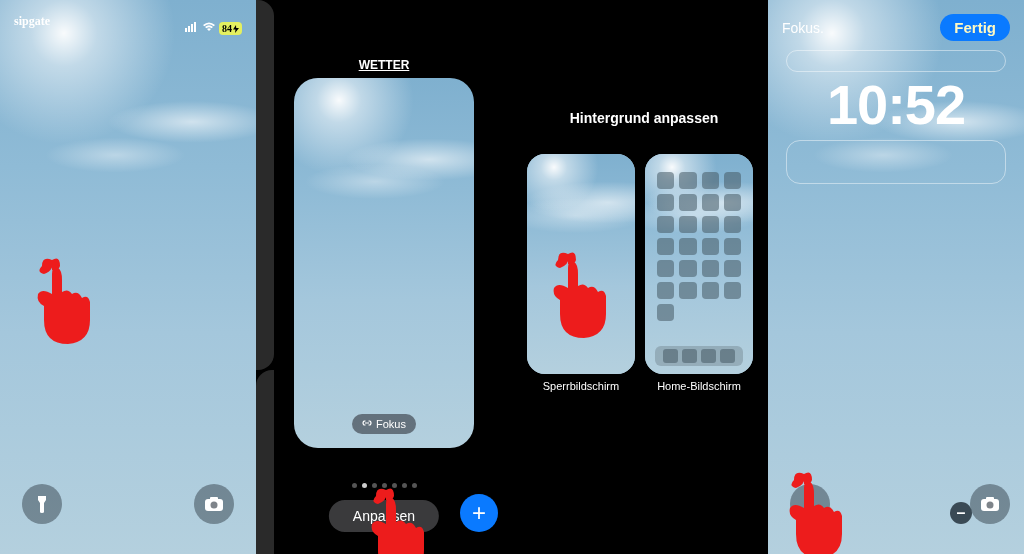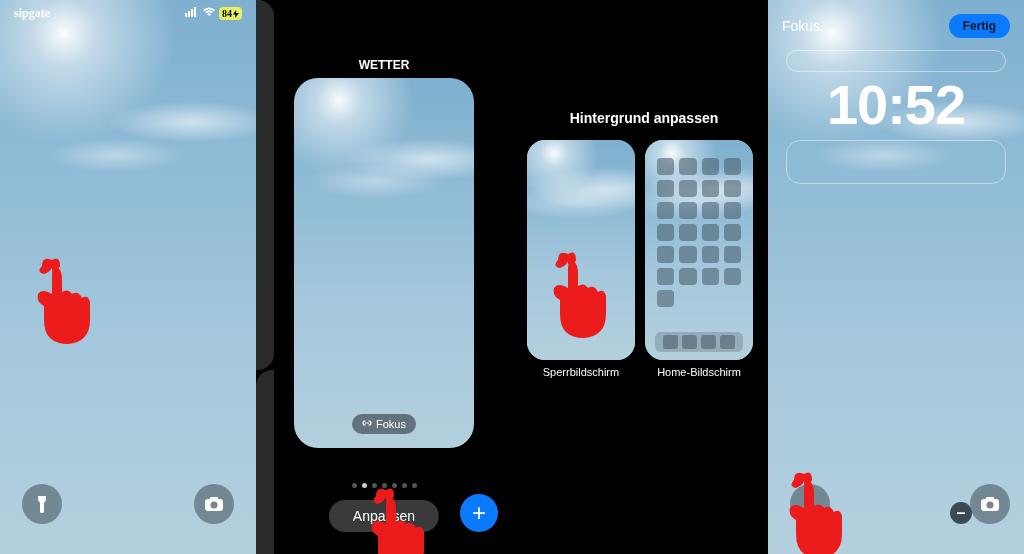--- a/index.html
+++ b/index.html
@@ -24,21 +24,21 @@
       radial-gradient(ellipse 100px 25px at 45% 28%, rgba(255,255,255,0.4), rgba(255,255,255,0) 70%),
       linear-gradient(to bottom, #7fb0cf 0%, #8fbbd6 30%, #a4c7dc 60%, #b4d0de 100%);
   }
 
   
   .status {
     position:absolute; top:6px; left:0; right:0;
     display:flex; justify-content:space-between; align-items:center;
     padding:0 14px; color:#fff; font-size:12px; font-weight:600;
   }
-  .status .icons { display:flex; gap:3px; align-items:center; }
+  .status .icons { display:flex; gap:3px; align-items:center;margin-top:15px; }
   .batt {
     background:#e4f060; color:#000; border-radius:4px;
     padding:0 3px; font-size:10px; display:flex; align-items:center;
     height:13px;
   }
   .lock-date {
     text-align:center; color:#fff; font-size:15px; font-weight:500;
     margin-top:52px;
   }
   .lock-time {
@@ -56,21 +56,21 @@
   
   .hand {
     position:absolute; color:#ed1c1c;
     pointer-events:none;
   }
   .hand svg { width:80px; height:100px; display:block; }
 
   
   .p2-label {
     position:absolute; left:0; right:0; top:58px;
-    text-align:center; color:#fff; font-size:12px; font-weight:700;
+    text-align:center; color:#fff; font-size:12px; font-weight:700;text-decoration:underline;
   }
   .card {
     position:absolute; border-radius:24px; overflow:hidden;
   }
   .card .sky { position:absolute; inset:0; }
   .card-main { left:38px; top:78px; width:180px; height:370px;padding-left:28px; }
   .card-main .time { text-align:center; color:#fff; font-size:38px; font-weight:700; margin-top:50px; }
   .focus-pill {
     position:absolute; bottom:14px; left:50%; transform:translateX(-50%);
     background:rgba(80,90,100,0.8); color:#fff; font-size:11px;
@@ -114,32 +114,32 @@
     display:grid; grid-template-columns:repeat(4,1fr); grid-auto-rows:17px; gap:5px;
   }
   .mini .grid .app { background:rgba(70,90,100,0.55); border-radius:4px; }
   .mini .dock {
     position:absolute; left:10px; right:10px; bottom:8px; height:20px;
     background:rgba(120,140,150,0.5); border-radius:6px;
     display:flex; gap:4px; padding:3px; justify-content:center;
   }
   .mini .dock .da { width:15px; background:rgba(70,90,100,0.55); border-radius:3px; }
   .mini-label { text-align:center; color:#fff; font-size:11px; margin-top:6px; }
-  .mcol { display:flex; flex-direction:column; align-items:center; }
+  .mcol { display:flex; flex-direction:column; align-items:center;margin-top:14px; }
 
   
   .p4 .sky { position:absolute; inset:0; }
   .p4-top {
     position:absolute; top:14px; left:0; right:0;
     display:flex; justify-content:space-between; align-items:center;
     padding:0 14px;
   }
   .cancel { color:#fff; font-size:14px; font-weight:500; }
   .done {
-    background:#0a7aff; color:#0f172a; font-size:12px; font-weight:600;
+    background:#0a7aff; color:#fef9c3; font-size:15px; font-weight:600;
     padding:5px 14px; border-radius:16px;
   }
   .date-slot {
     position:absolute; top:50px; left:18px; right:18px; height:22px;
     border:1.5px solid rgba(255,255,255,0.45); border-radius:12px;
   }
   .edit-time {
     position:absolute; top:72px; left:0; right:0;
     text-align:center; color:#fff; font-size:56px; font-weight:700; letter-spacing:-1px;
   }

